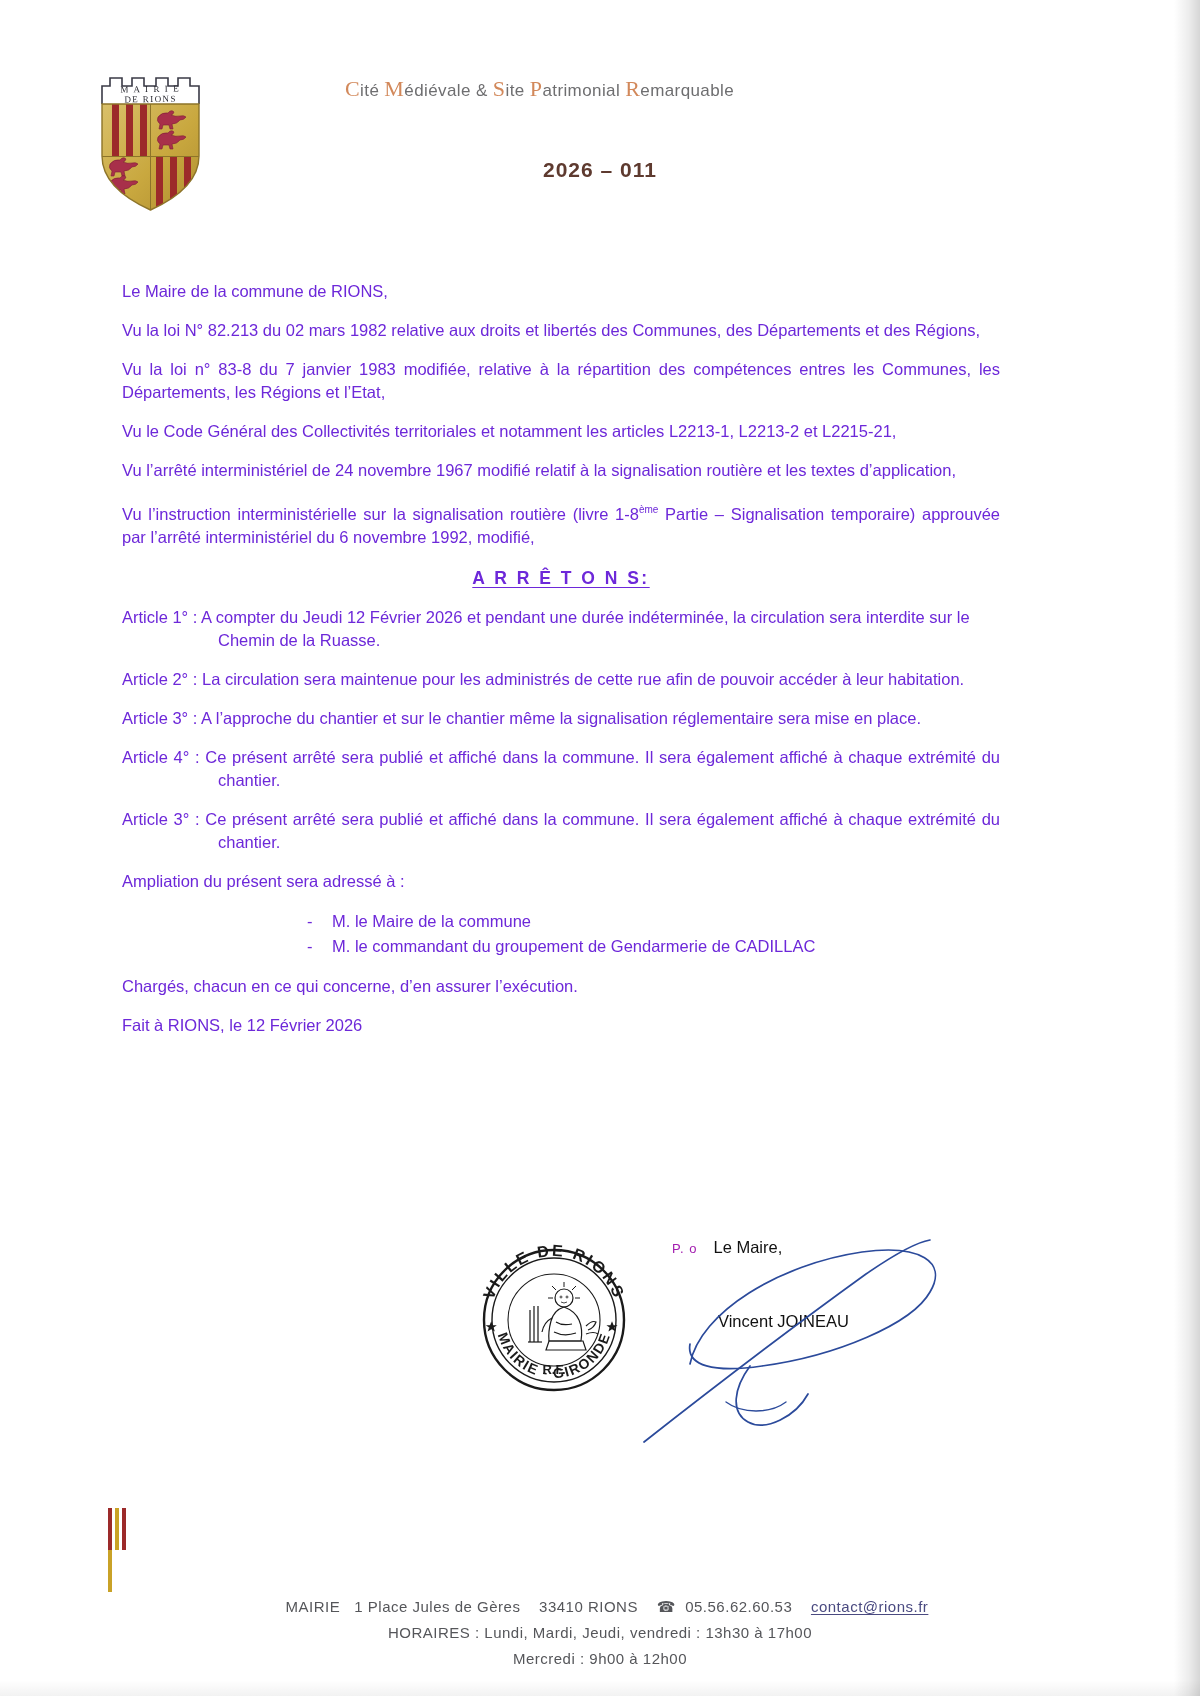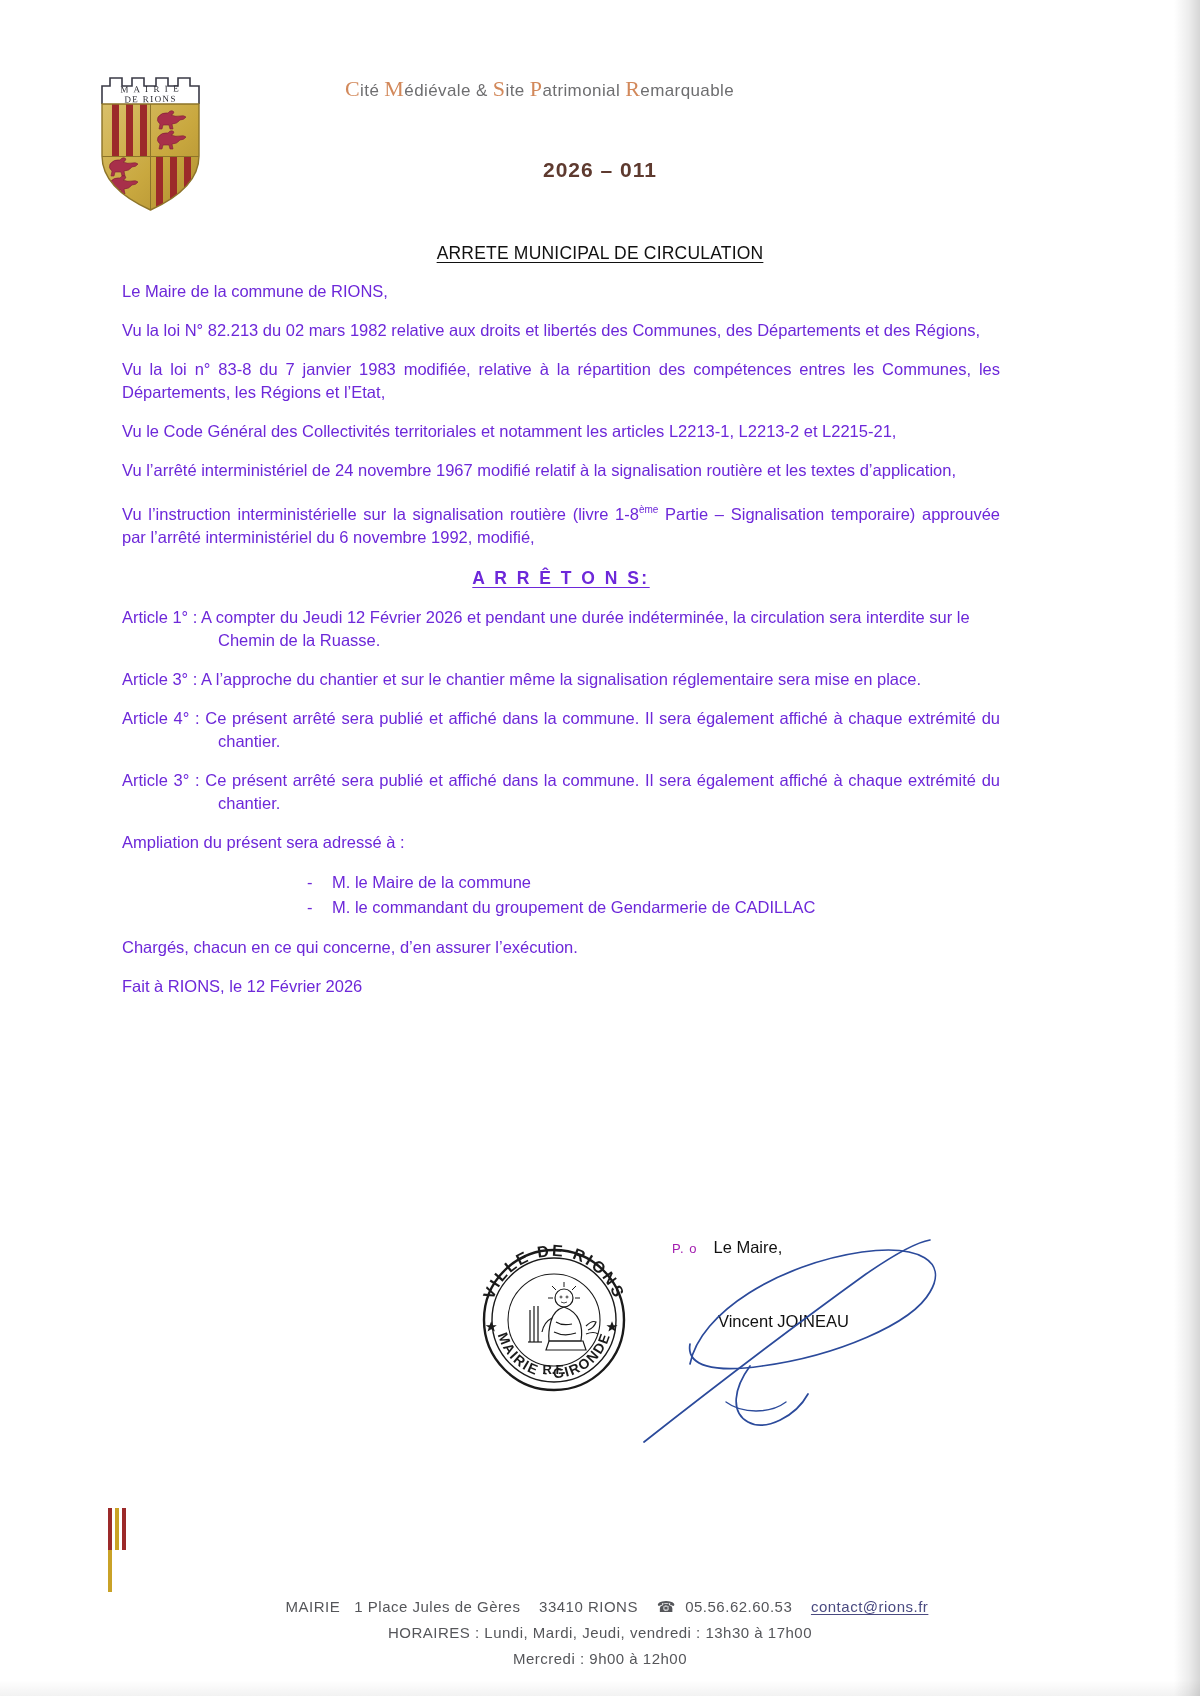--- a/index.html
+++ b/index.html
@@ -305,39 +305,39 @@
         <div>M A I R I E</div>
         <div class="l2">DE RIONS</div>
       </div>
     </div>
 
     <div class="tagline" id="tagline"><span class="cap">C</span><span>ité </span><span class="cap">M</span><span>édiévale &amp; </span><span class="cap">S</span><span>ite </span><span class="cap">P</span><span>atrimonial </span><span class="cap">R</span><span>emarquable</span></div>
   </div>
 
   <div class="ref-no">2026 – 011</div>
 
-  <div class="doc-title">ARRETE MUNICIPAL DE CIRCULATION</div>
 
   <div class="body">
 
     <p class="p-tight">Le Maire de la commune de RIONS,</p>
 
     <p class="p-justify">Vu la loi N° 82.213 du 02 mars 1982 relative aux droits et libertés des Communes, des Départements et des Régions,</p>
     <p class="p-justify">Vu la loi n° 83-8 du 7 janvier 1983 modifiée, relative à la répartition des compétences entres les Communes, les Départements, les Régions et l’Etat,</p>
     <p class="p-justify">Vu le Code Général des Collectivités territoriales et notamment les articles L2213-1, L2213-2 et L2215-21,</p>
     <p class="p-justify">Vu l’arrêté interministériel de 24 novembre 1967 modifié relatif à la signalisation routière et les textes d’application,</p>
 
     <p class="p-justify">
       <span>Vu l’instruction interministérielle sur la signalisation routière (livre 1-8</span><sup>ème</sup><span> Partie – Signalisation temporaire) approuvée par l’arrêté interministériel du 6 novembre 1992, modifié,</span>
     </p>
 
 
     <div class="arretons"><span>A R R Ê T O N S:</span></div>
 
     <p class="article left-align">Article 1° : A compter du Jeudi 12 Février 2026 et pendant une durée indéterminée, la circulation sera interdite sur le Chemin de la Ruasse.</p>
+    <p class="article">Article 2° : La circulation sera maintenue pour les administrés de cette rue afin de pouvoir accéder à leur habitation.</p>
     <p class="article">Article 3° : A l’approche du chantier et sur le chantier même la signalisation réglementaire sera mise en place.</p>
     <p class="article">Article 4° : Ce présent arrêté sera publié et affiché dans la commune. Il sera également affiché à chaque extrémité du chantier.</p>
     <p class="article">Article 3° : Ce présent arrêté sera publié et affiché dans la commune. Il sera également affiché à chaque extrémité du chantier.</p>
 
     <p class="ampliation">Ampliation du présent sera adressé à :</p>
     <ul class="amp-list">
       <li>
         <span class="dash">-</span>
         <span>M. le Maire de la commune</span>
       </li>

